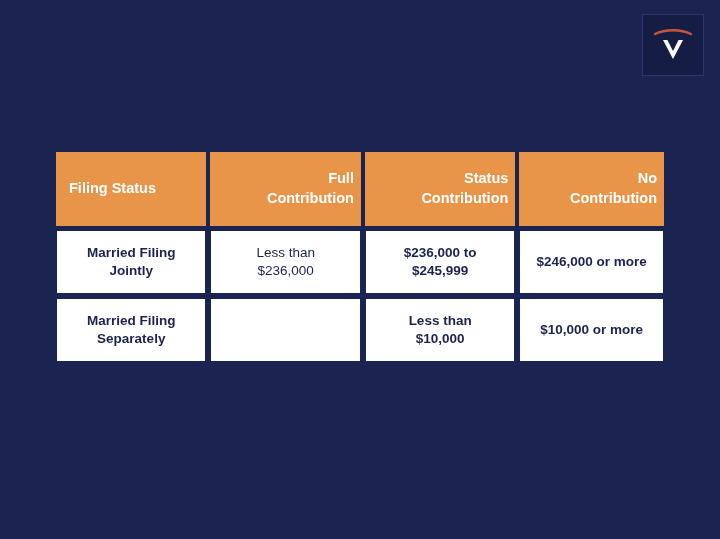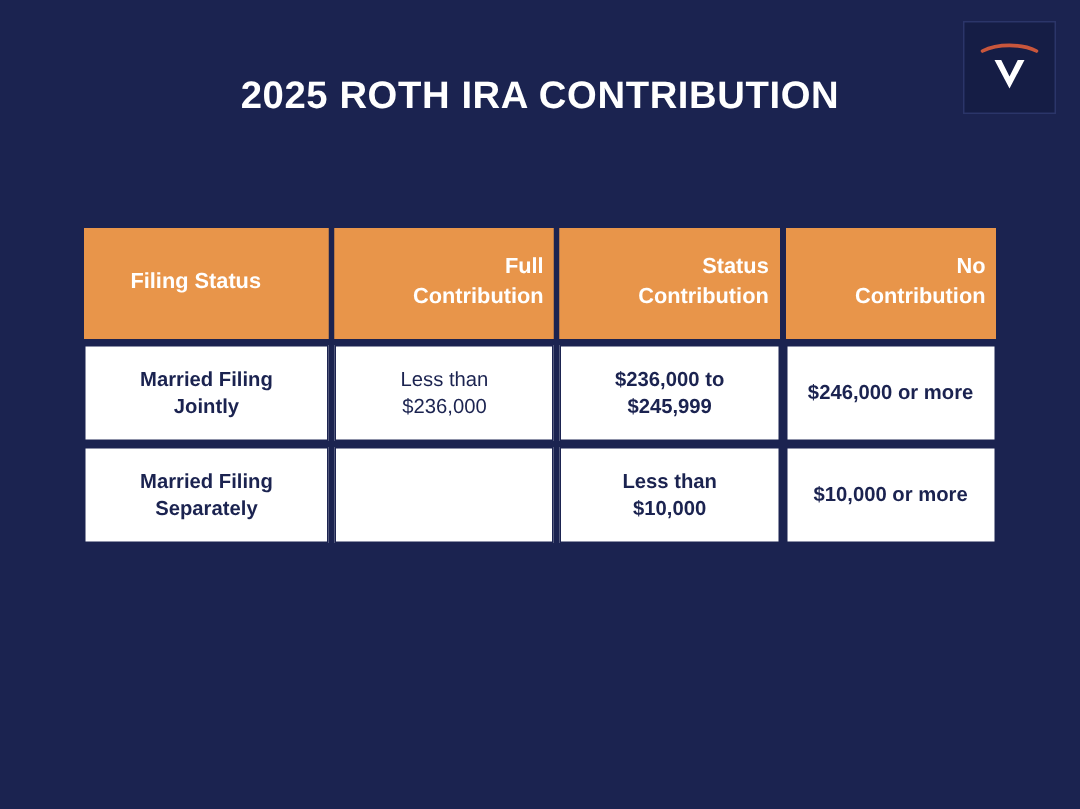--- a/index.html
+++ b/index.html
@@ -75,21 +75,21 @@
     font-size: 14.5px;
     font-weight: bold;
     line-height: 1.35;
     height: 72px;
     vertical-align: middle;
     text-align: right;
     border: 1px solid #e8954a;
   }
   th.hcell.left {
     text-align: left;
-    padding-left: 24px;
+    padding-left: 6px;
     margin-left: 48px;
   }
   td.cell {
     background: #ffffff;
     color: #1b2350;
     font-size: 13.5px;
     line-height: 1.35;
     height: 62px;
     vertical-align: middle;
     text-align: center;
@@ -118,21 +118,20 @@
 <div class="slide">
 
   <div class="logo">
     <svg width="44" height="40" viewBox="0 0 44 40" aria-hidden="true">
       <path d="M4 9 C14 4, 30 4, 40 9" stroke="#c8563c" stroke-width="2.4" fill="none" stroke-linecap="round"></path>
       <path d="M12 15 L22 34 L32 15 L27.5 15 L22 26 L16.5 15 Z" fill="#ffffff"></path>
     </svg>
   </div>
 
   <div class="title">
-    <span class="line">2025 ROTH IRA CONTRIBUTION</span>
   </div>
 
   <div class="table-wrap">
     <table class="grid">
       <thead>
         <tr>
           <th class="hcell left" style="width:24.5%">
             <span class="hcell-inner">Filing Status</span>
           </th>
           <th class="hcell" style="width:25.5%">

